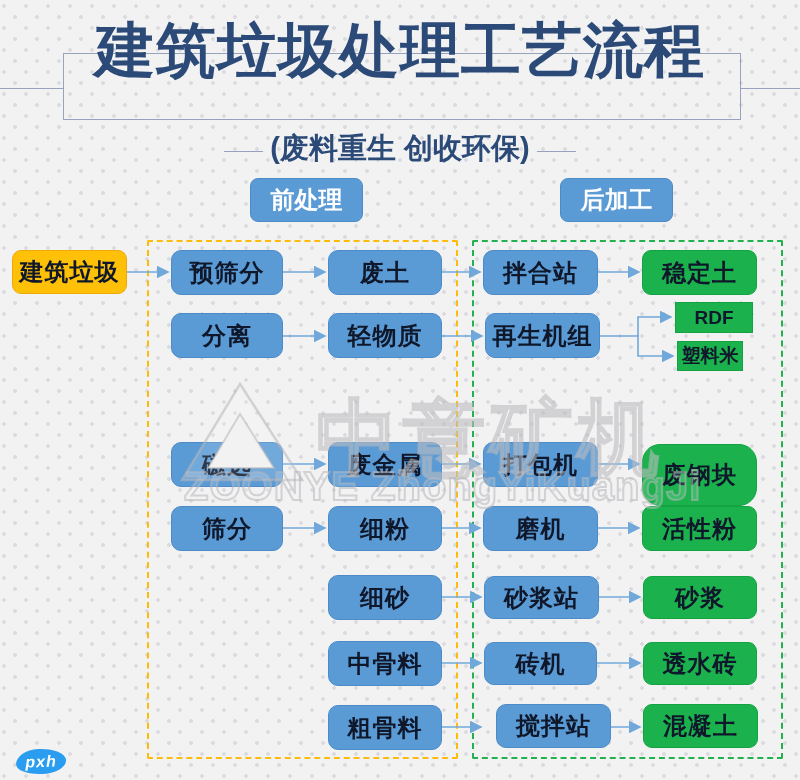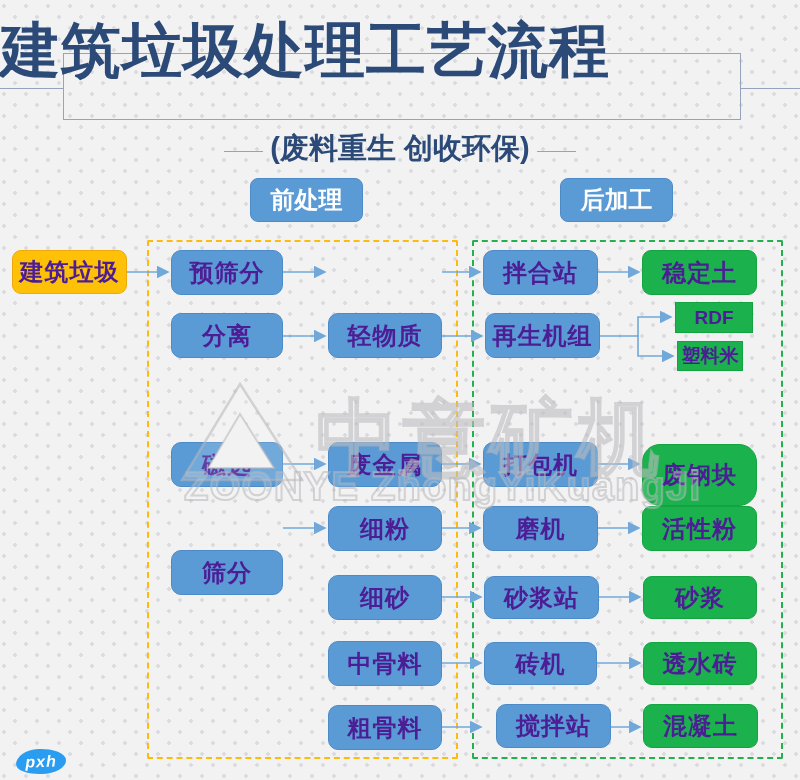--- a/index.html
+++ b/index.html
@@ -15,35 +15,35 @@
   }
   
   .title-frame{position:absolute;left:63px;top:53px;width:676px;height:65px;
     border:1px solid #97a3bc;z-index:1;}
   .edge-line{position:absolute;top:88px;height:0;border-top:1px solid #97a3bc;z-index:1;}
   .edge-line.left{left:0;width:63px;}
   .edge-line.right{left:740px;width:60px;}
   .sub-dash{position:absolute;top:151px;height:0;border-top:1px solid #97a3bc;z-index:1;}
   .sub-dash.left{left:224px;width:39px;}
   .sub-dash.right{left:537px;width:39px;}
-  .page-title{position:absolute;left:0;top:8px;width:800px;text-align:left;
+  .page-title{position:absolute;left:0;top:8px;width:800px;text-align:center;
     font-size:60px;line-height:86px;font-weight:bold;color:#2c4a78;letter-spacing:1px;z-index:2;}
   .page-subtitle{position:absolute;left:0;top:129px;width:800px;text-align:center;
     font-size:29px;font-weight:bold;color:#2c4a78;z-index:2;}
   
   .section-btn{position:absolute;width:113px;height:44px;background:#5b9bd5;
     border:1px solid #4d8bc8;border-radius:8px;color:#fff;font-size:24px;font-weight:bold;
     display:flex;align-items:center;justify-content:center;box-sizing:border-box;z-index:10;}
   #btn-pre{left:250px;top:178px;}
   #btn-post{left:560px;top:178px;}
   
   .frame{position:absolute;border:2px dashed;border-radius:2px;box-sizing:border-box;z-index:4;}
   
   .node{position:absolute;display:flex;align-items:center;justify-content:center;
-    color:#4c1d95;font-weight:bold;font-size:24px;border-radius:10px;box-sizing:border-box;z-index:10;
+    color:#0f172a;font-weight:bold;font-size:24px;border-radius:10px;box-sizing:border-box;z-index:10;
     letter-spacing:1px;}
   .node.process{background:#5b9bd5;border:1px solid #4d8bc8;}
   .node.product{background:#1bb24e;border:1px solid #14a341;border-radius:9px;}
   .node.source{background:#ffc107;border:1px solid #eda90a;border-radius:9px;}
   .node.small{font-size:19px;border-radius:0;letter-spacing:0;}
   
   #arrows{position:absolute;left:0;top:0;z-index:8;}
   
   .wm{position:absolute;pointer-events:none;font-weight:bold;white-space:nowrap;
     color:rgba(255,255,255,0.14);-webkit-text-stroke:2px rgba(182,182,186,0.55);z-index:50;}
@@ -107,32 +107,33 @@
   </svg>
   <div class="wm wm-cn">中意矿机</div>
   <div class="wm wm-en">ZOONYE  ZhongYiKuangJi</div>
 
   <div class="pxh">pxh</div>
 
 <div class="frame" style="left: 147px; top: 240px; width: 311px; height: 519px; border-color: rgb(253, 187, 12);"></div>
     <div class="frame" style="left: 472px; top: 240px; width: 311px; height: 519px; border-color: rgb(34, 177, 76);"></div>
     <div class="node source" style="left: 12px; top: 250px; width: 115px; height: 44px;">建筑垃圾</div>
     <div class="node process" style="left: 171px; top: 250px; width: 112px; height: 45px;">预筛分</div>
+    <div class="node process" style="left: 328px; top: 250px; width: 114px; height: 45px;">废土</div>
     <div class="node process" style="left: 483px; top: 250px; width: 115px; height: 45px;">拌合站</div>
     <div class="node product" style="left: 642px; top: 250px; width: 115px; height: 45px;">稳定土</div>
     <div class="node process" style="left: 171px; top: 313px; width: 112px; height: 45px;">分离</div>
     <div class="node process" style="left: 328px; top: 313px; width: 114px; height: 45px;">轻物质</div>
     <div class="node process" style="left: 485px; top: 313px; width: 115px; height: 45px;">再生机组</div>
     <div class="node product small" style="left: 675px; top: 302px; width: 78px; height: 31px;">RDF</div>
     <div class="node product small" style="left: 677px; top: 341px; width: 66px; height: 30px;">塑料米</div>
     <div class="node process" style="left: 171px; top: 442px; width: 112px; height: 45px;">磁选</div>
     <div class="node process" style="left: 328px; top: 442px; width: 114px; height: 45px;">废金属</div>
     <div class="node process" style="left: 483px; top: 442px; width: 115px; height: 45px;">打包机</div>
     <div class="node product" style="left: 642px; top: 444px; width: 115px; height: 62px; border-radius: 18px;">废钢块</div>
-    <div class="node process" style="left: 171px; top: 506px; width: 112px; height: 45px; margin-top: 44px;">筛分</div>
+    <div class="node process" style="left: 171px; top: 506px; width: 112px; height: 45px;">筛分</div>
     <div class="node process" style="left: 328px; top: 506px; width: 114px; height: 45px;">细粉</div>
     <div class="node process" style="left: 483px; top: 506px; width: 115px; height: 45px;">磨机</div>
     <div class="node product" style="left: 642px; top: 506px; width: 115px; height: 45px;">活性粉</div>
     <div class="node process" style="left: 328px; top: 575px; width: 114px; height: 45px;">细砂</div>
     <div class="node process" style="left: 484px; top: 576px; width: 115px; height: 43px;">砂浆站</div>
     <div class="node product" style="left: 643px; top: 576px; width: 114px; height: 43px;">砂浆</div>
     <div class="node process" style="left: 328px; top: 641px; width: 114px; height: 45px;">中骨料</div>
     <div class="node process" style="left: 484px; top: 642px; width: 113px; height: 43px;">砖机</div>
     <div class="node product" style="left: 643px; top: 642px; width: 114px; height: 43px;">透水砖</div>
     <div class="node process" style="left: 328px; top: 705px; width: 114px; height: 45px;">粗骨料</div>

